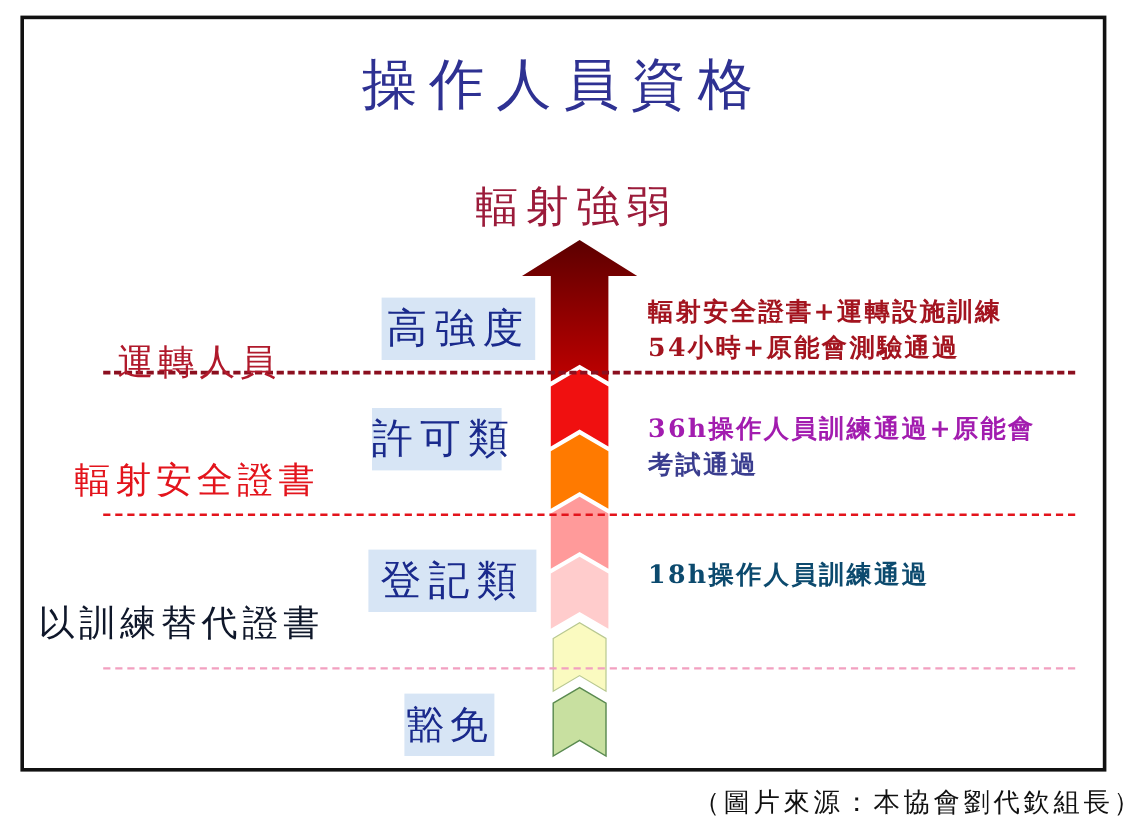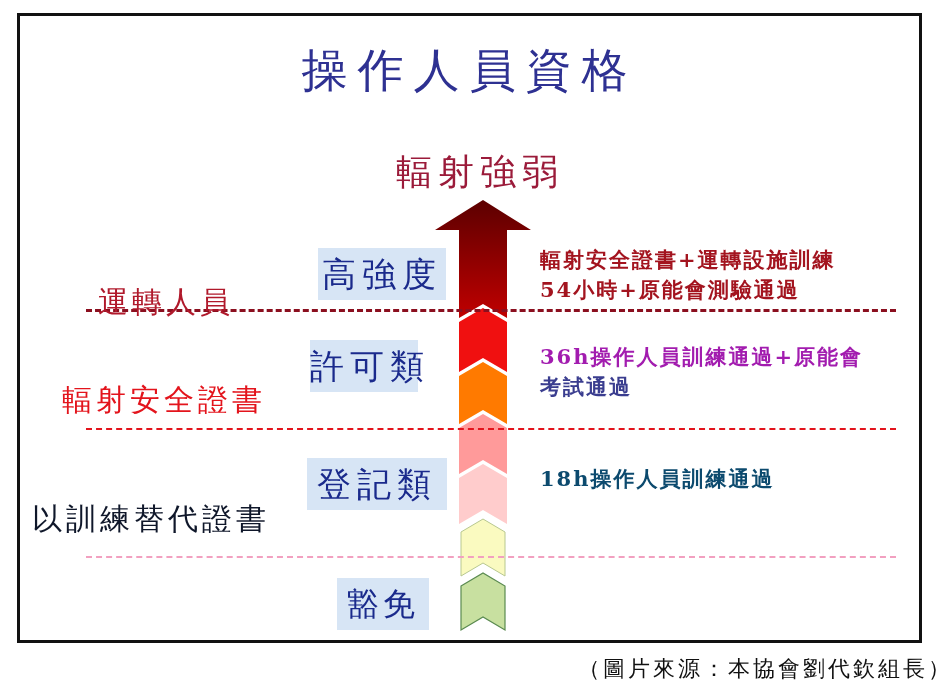--- a/index.html
+++ b/index.html
@@ -62,15 +62,15 @@
 
 <div class="abs role" style="left:62px; top:352px; color:#e3141c;">輻射安全證書</div>
 <div class="abs level-box" style="left:310px; top:340px; width:108px;">許可類</div>
 <div class="abs req" style="left:540px; top:342px; color:#a21caf;">36h操作人員訓練通過+原能會</div>
 <div class="abs req" style="left:540px; top:372px; color:#3a3d8f;">考試通過</div>
 
 <div class="abs role" style="left:32px; top:471px; color:#0f172a;">以訓練替代證書</div>
 <div class="abs level-box" style="left:307px; top:458px; width:140px;">登記類</div>
 <div class="abs req" style="left:540px; top:464px; color:#0c4a6e;">18h操作人員訓練通過</div>
 
-<div class="abs level-box" style="left:337px; top:578px; width:92px; font-size:32px; letter-spacing:4px;">豁免</div>
+<div class="abs level-box" style="left:337px; top:578px; width:75px; font-size:32px; letter-spacing:4px;">豁免</div>
 
 <div class="abs source" style="left:578px; top:654px;">（圖片來源：本協會劉代欽組長）</div>
 
 </body></html>

